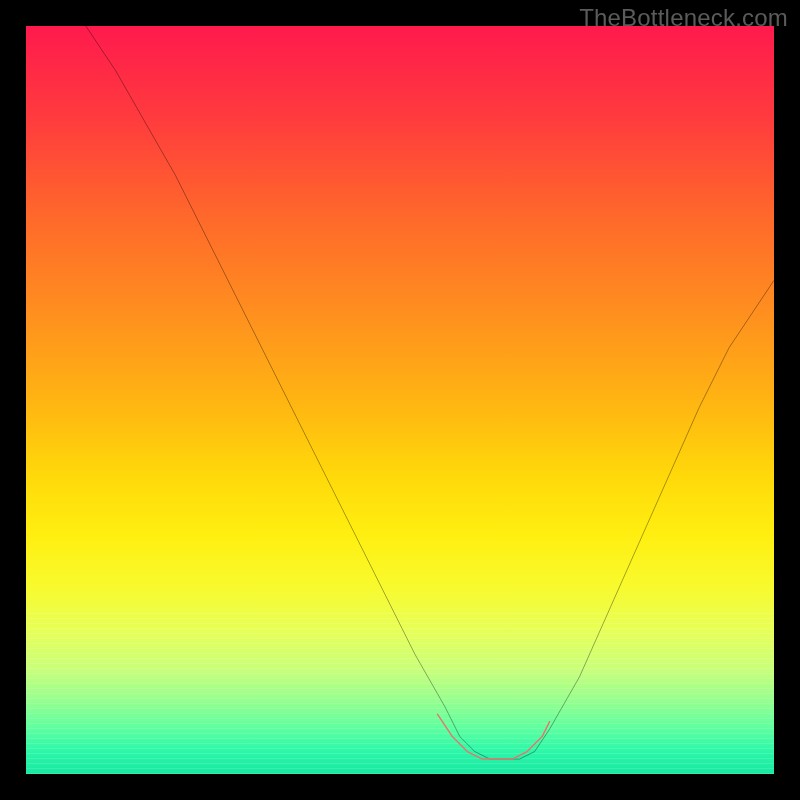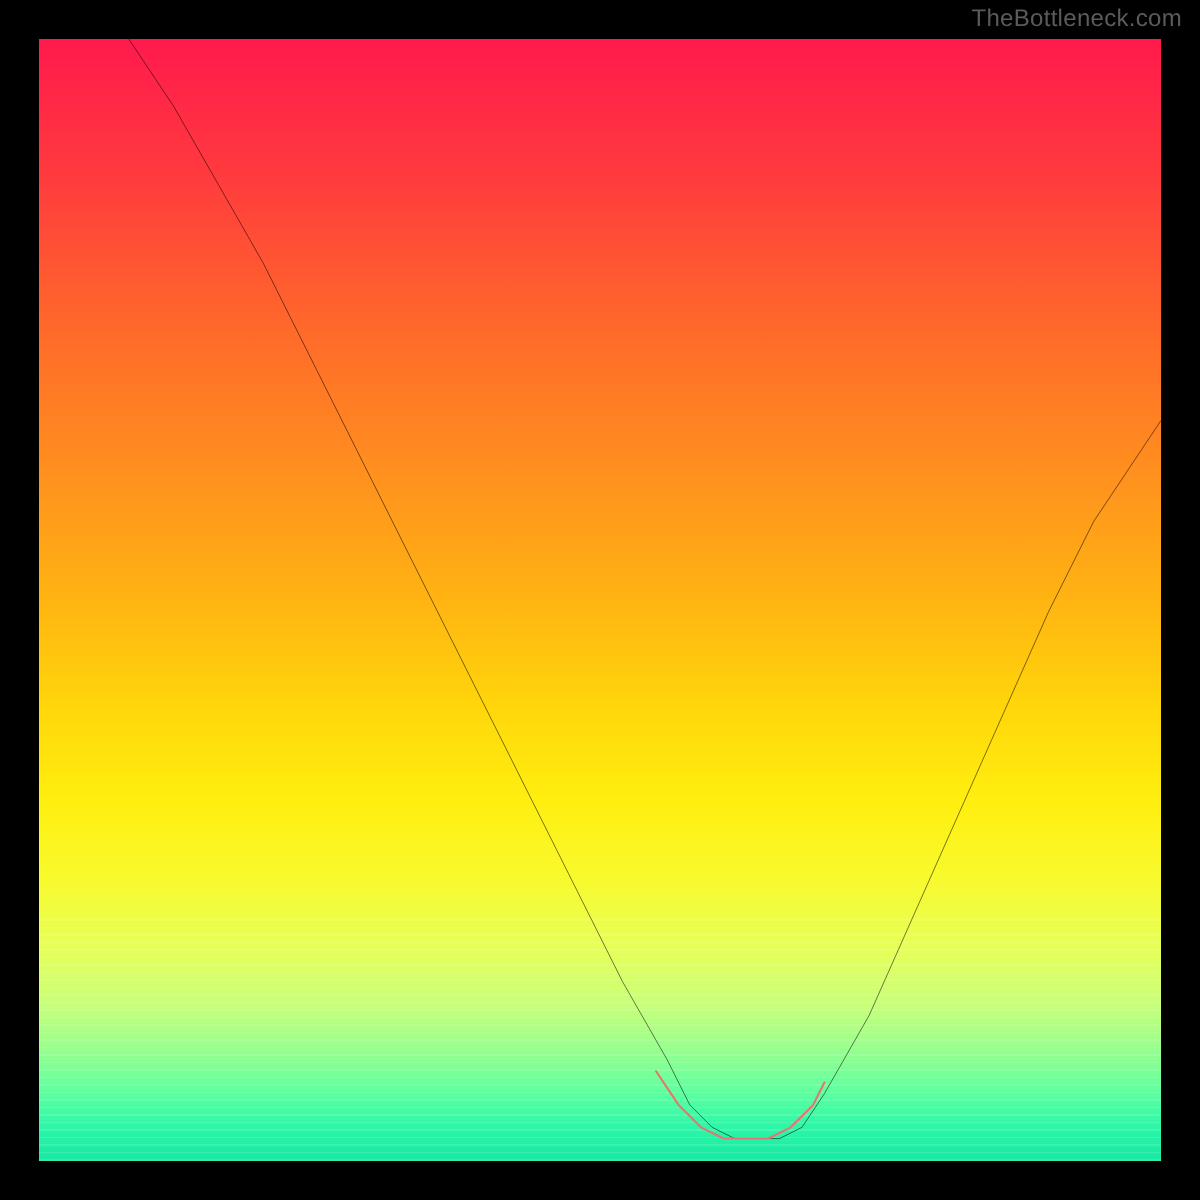--- a/index.html
+++ b/index.html
@@ -70,21 +70,21 @@
     left: 0;
     top: 0;
     width: 100%;
     height: 100%;
   }
   .watermark {
     position: absolute;
     top: 4px;
     right: 12px;
     color: #5b5b5b;
-    font-size: 16px;
+    font-size: 24px;
     font-weight: 500;
     letter-spacing: 0.2px;
   }
 </style>
 </head>
 <body>
 
 <div class="frame">
   <div class="plot">
     <div class="gradient"></div>

